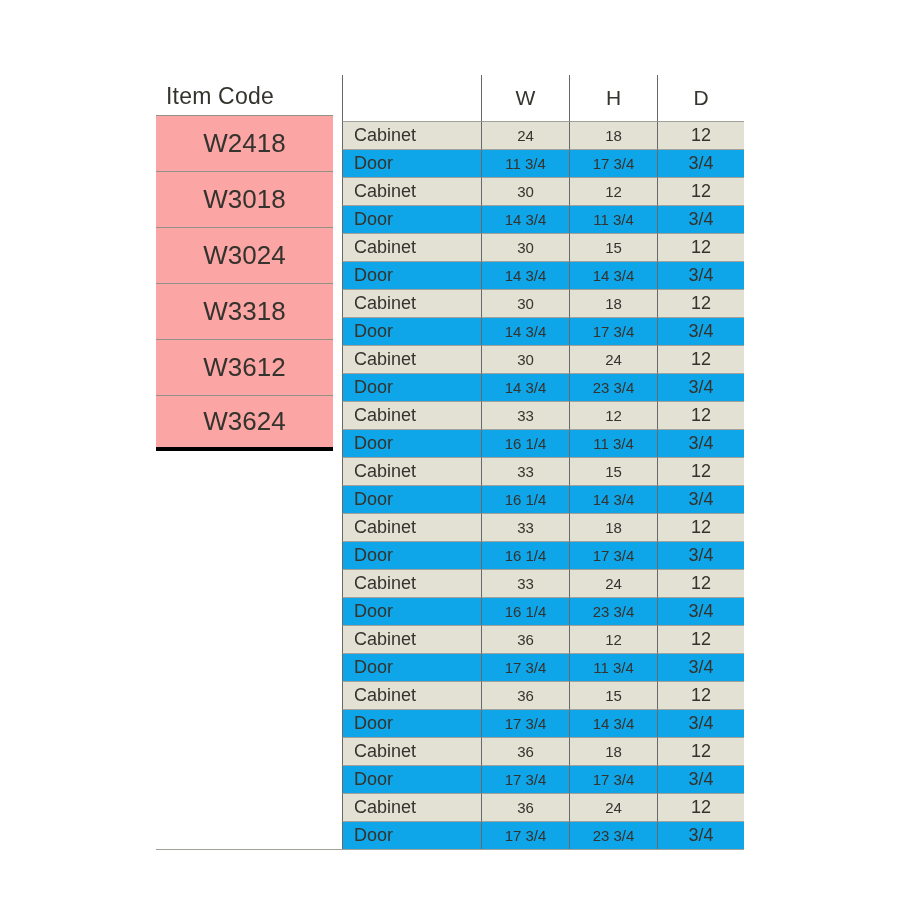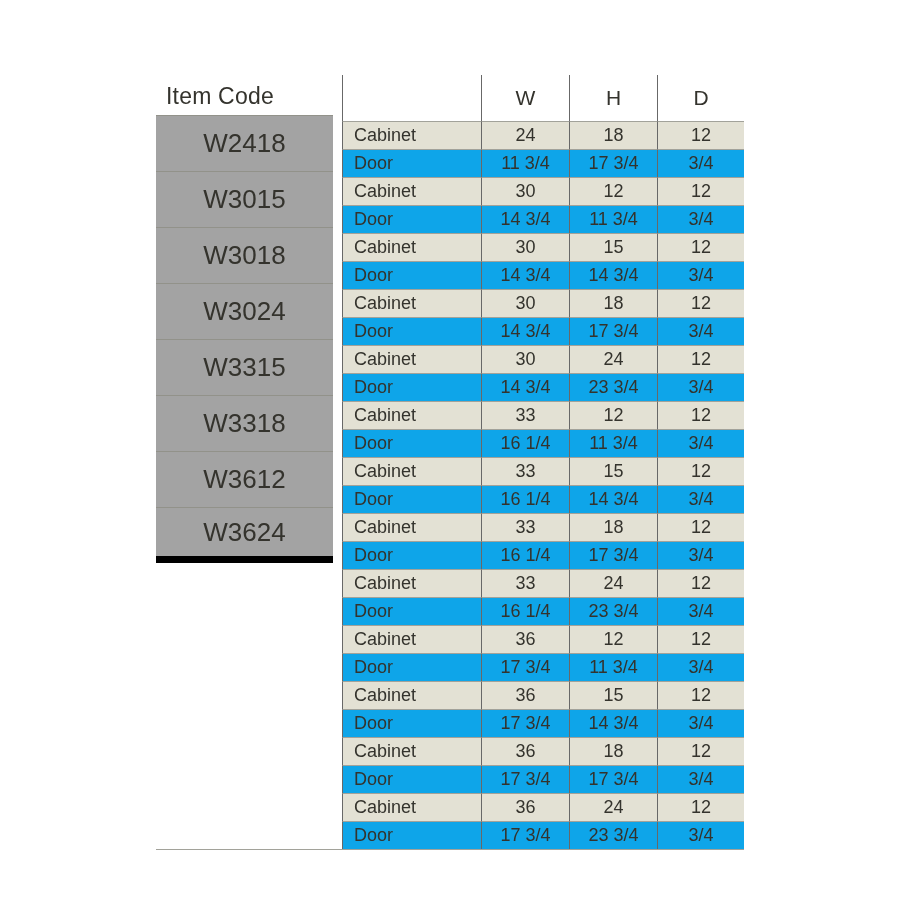--- a/index.html
+++ b/index.html
@@ -4,51 +4,49 @@
 <style>
   html,body{margin:0;padding:0;background:#ffffff;}
   .stage{position:relative;width:920px;height:920px;background:#ffffff;overflow:hidden;
          font-family:"Liberation Sans","DejaVu Sans",sans-serif;color:#34332d;}
   .table-wrap{position:absolute;left:156px;top:75px;display:flex;align-items:flex-start;
               border-bottom:1px solid #a2a29a;}
   
   .left-col{width:177px;}
   .lc-header{height:40px;box-sizing:border-box;display:flex;align-items:flex-end;
              padding:0 0 5px 10px;font-size:23px;letter-spacing:.2px;}
-  .code-cell{height:56px;box-sizing:border-box;background:#a3a3a3;border-top:1px solid #92928a;
+  .code-cell{height:56px;box-sizing:border-box;background:#fca5a5;border-top:1px solid #92928a;
              display:flex;align-items:center;justify-content:center;font-size:26px;}
-  .code-cell.last{border-bottom:7px solid #000000;}
+  .code-cell.last{border-bottom:4px solid #000000;}
   
   .right-table{width:402px;margin-left:9px;}
   .rt-row{display:flex;}
   .c{box-sizing:border-box;border-left:1px solid #686868;display:flex;align-items:center;
      white-space:nowrap;}
   .c.lab{width:139px;padding-left:11px;font-size:18px;}
-  .c.cw,.c.ch{width:88px;justify-content:center;font-size:18px;}
+  .c.cw,.c.ch{width:88px;justify-content:center;font-size:15px;}
   .c.cd{width:87px;justify-content:center;font-size:18px;}
   .rt-header{height:46px;}
   .rt-header .c{font-size:21px;background:#ffffff;}
   .rt-row.data{height:28px;}
   .rt-row.data .c{border-top:1px solid #a2a29a;}
   .rt-row.beige .c{background:#e3e1d4;}
   .rt-row.white .c{background:#0ea5e9;}
 </style>
 </head>
 <body>
 
 <div class="stage">
   <div class="table-wrap">
 
     <div class="left-col">
       <div class="lc-header">Item Code</div>
       <div class="code-cell">W2418</div>
-      <div class="code-cell">W3015</div>
       <div class="code-cell">W3018</div>
       <div class="code-cell">W3024</div>
-      <div class="code-cell">W3315</div>
       <div class="code-cell">W3318</div>
       <div class="code-cell">W3612</div>
       <div class="code-cell last">W3624</div>
     </div>
 
     <div class="right-table">
       <div class="rt-row rt-header">
         <div class="c lab"></div>
         <div class="c cw">W</div>
         <div class="c ch">H</div>

